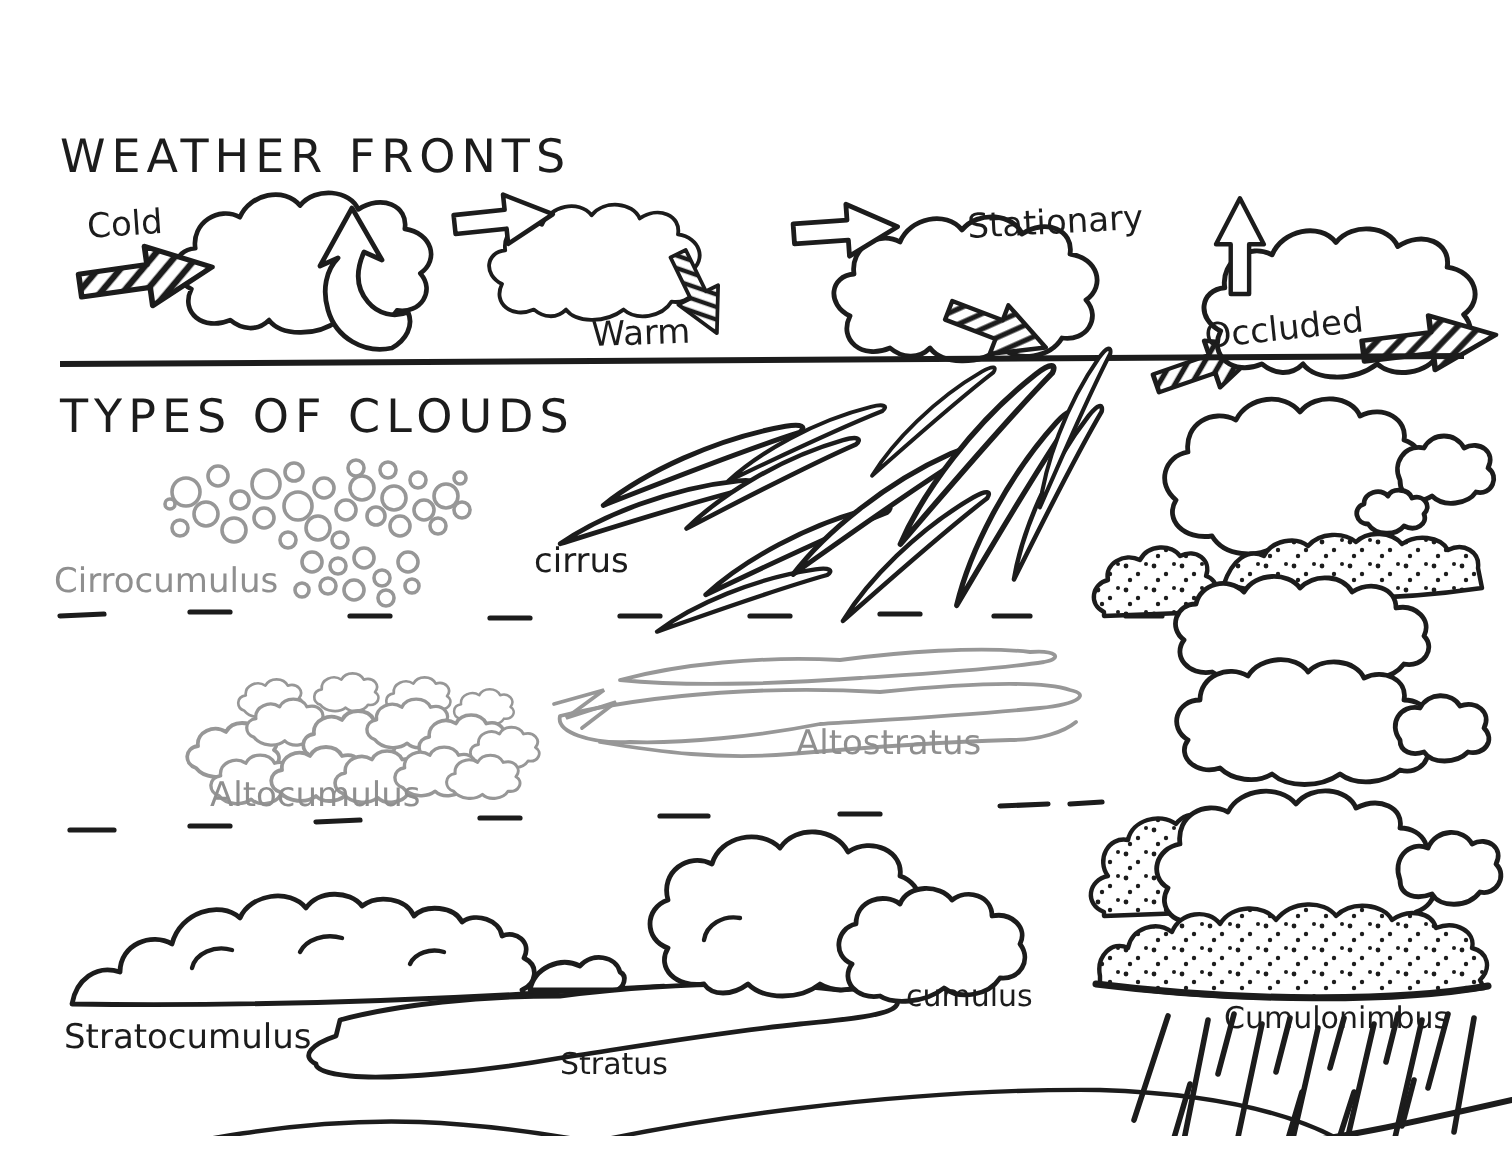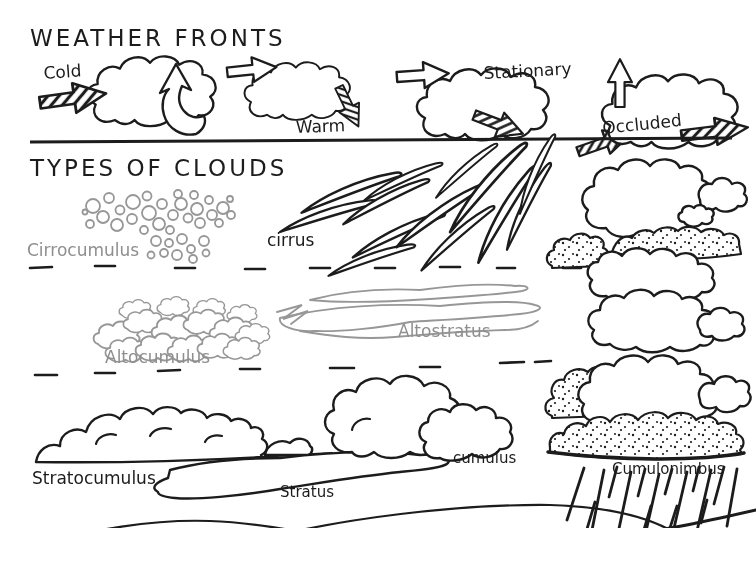--- a/index.html
+++ b/index.html
@@ -1,17 +1,17 @@
 <!DOCTYPE html>
 <html><head>
 <meta charset="utf-8">
 <style>
   html,body{margin:0;padding:0;background:#ffffff;}
   .canvas{position:relative;width:756px;height:528px;background:#ffffff;overflow:hidden;
-          font-family:"DejaVu Sans", sans-serif;}
+          font-family:"DejaVu Sans", sans-serif;margin-top:40px;}
   svg{display:block;}
   
   .c-ink{stroke:#1c1c1c;stroke-width:2.4;fill:#ffffff;stroke-linejoin:round;stroke-linecap:round;}
   .l-ink{stroke:#1c1c1c;stroke-width:2.2;fill:none;stroke-linejoin:round;stroke-linecap:round;}
   .c-mut{stroke:#979797;stroke-width:1.9;fill:#ffffff;stroke-linejoin:round;stroke-linecap:round;}
   .l-mut{stroke:#979797;stroke-width:1.9;fill:none;stroke-linecap:round;}
   .stip{stroke:#1c1c1c;stroke-width:2.2;fill:url(#stipple);stroke-linejoin:round;}
   .hat{stroke:#1c1c1c;stroke-width:2.2;fill:url(#hatch);stroke-linejoin:round;}
   .outl{stroke:#1c1c1c;stroke-width:2.4;fill:#ffffff;stroke-linejoin:round;}
   .dash{stroke:#1c1c1c;stroke-width:2.6;stroke-linecap:round;}

